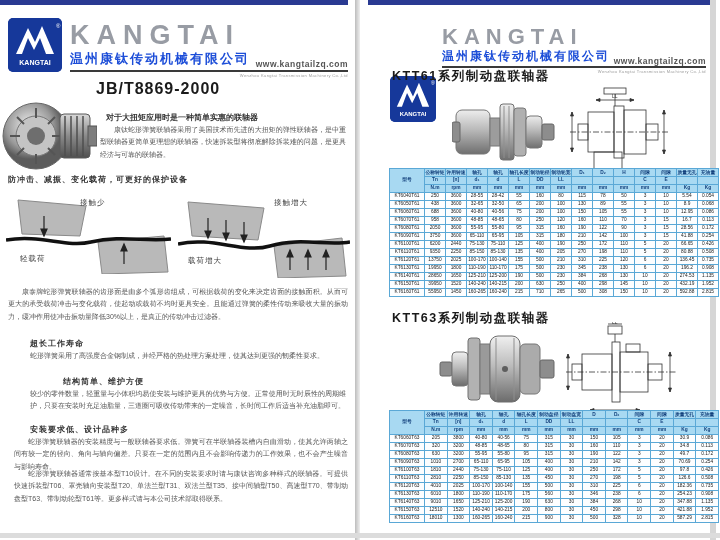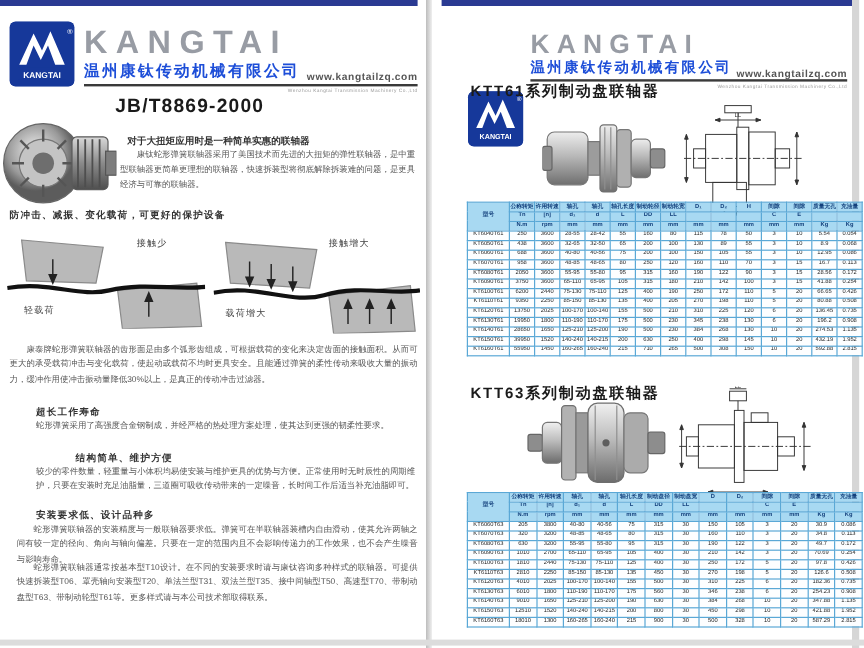--- a/index.html
+++ b/index.html
@@ -106,21 +106,21 @@
       <polygon points="12,8 80,14 74,44 16,42" fill="#b9b9b9" stroke="#8a8a8a"></polygon>
       <polygon points="92,50 158,44 162,80 96,82" fill="#b9b9b9" stroke="#8a8a8a"></polygon>
       <path d="M0,48 C35,42 60,56 85,50 C115,43 140,50 165,47" fill="none" stroke="#111" stroke-width="3.5"></path>
       <g stroke="#222" stroke-width="1.2">
         <line x1="38" y1="24" x2="38" y2="40"></line>
           <polygon points="38,44 35,37 41,37" fill="#222"></polygon>
         <line x1="118" y1="72" x2="118" y2="56"></line>
           <polygon points="118,52 115,59 121,59" fill="#222"></polygon>
       </g>
     </svg>
-    <span class="diag-label" style="left:108px;top:6px;">接触少</span>
+    <span class="diag-label" style="left:74px;top:6px;">接触少</span>
     <span class="diag-label" style="left:14px;top:62px;">轻载荷</span>
   </div>
   <div class="abs" style="left:178px;top:192px;width:172px;height:86px;">
     <svg width="172" height="86" viewBox="0 0 172 86">
       <polygon points="10,10 86,16 80,48 14,44" fill="#b9b9b9" stroke="#8a8a8a"></polygon>
       <polygon points="96,54 164,46 168,84 100,86" fill="#b9b9b9" stroke="#8a8a8a"></polygon>
       <path d="M0,52 C35,44 65,62 92,54 C122,45 148,54 172,50" fill="none" stroke="#111" stroke-width="3.5"></path>
       <g stroke="#222" stroke-width="1.2">
         <line x1="30" y1="26" x2="30" y2="42"></line>
           <polygon points="30,46 27,39 33,39" fill="#222"></polygon>
@@ -496,21 +496,21 @@
           <td>308</td>
           <td>150</td>
           <td>10</td>
           <td>20</td>
           <td>592.88</td>
           <td>2.815</td>
         </tr>
       </tbody>
     </table>
 
-  <div class="abs sec-title" style="left:392px;top:320px;">KTT63系列制动盘联轴器</div>
+  <div class="abs sec-title" style="left:392px;top:310px;">KTT63系列制动盘联轴器</div>
 
   <div class="abs" style="left:438px;top:328px;">
     <svg width="120" height="82" viewBox="0 0 120 82">
       <defs>
           <linearGradient id="hg2" x1="0" y1="0" x2="0" y2="1">
         <stop offset="0%" stop-color="#f0f0f0"></stop>
             <stop offset="45%" stop-color="#bcbcbc"></stop>
             <stop offset="100%" stop-color="#6c6c6c"></stop>
           </linearGradient>
         </defs>

